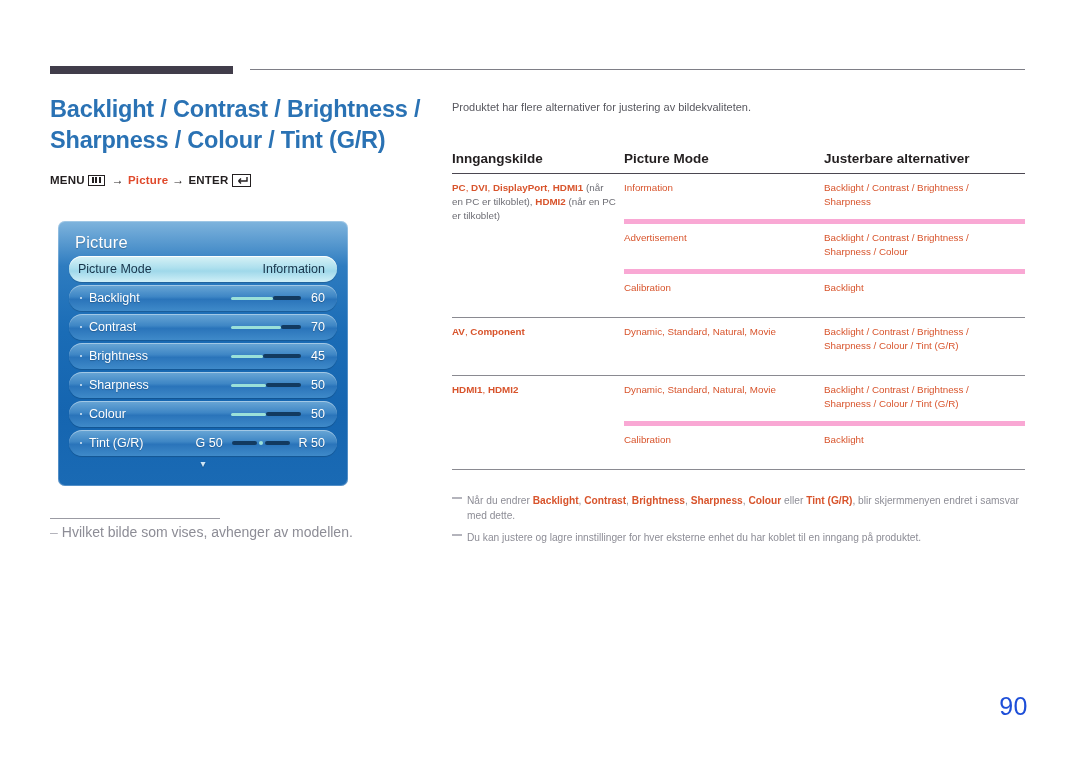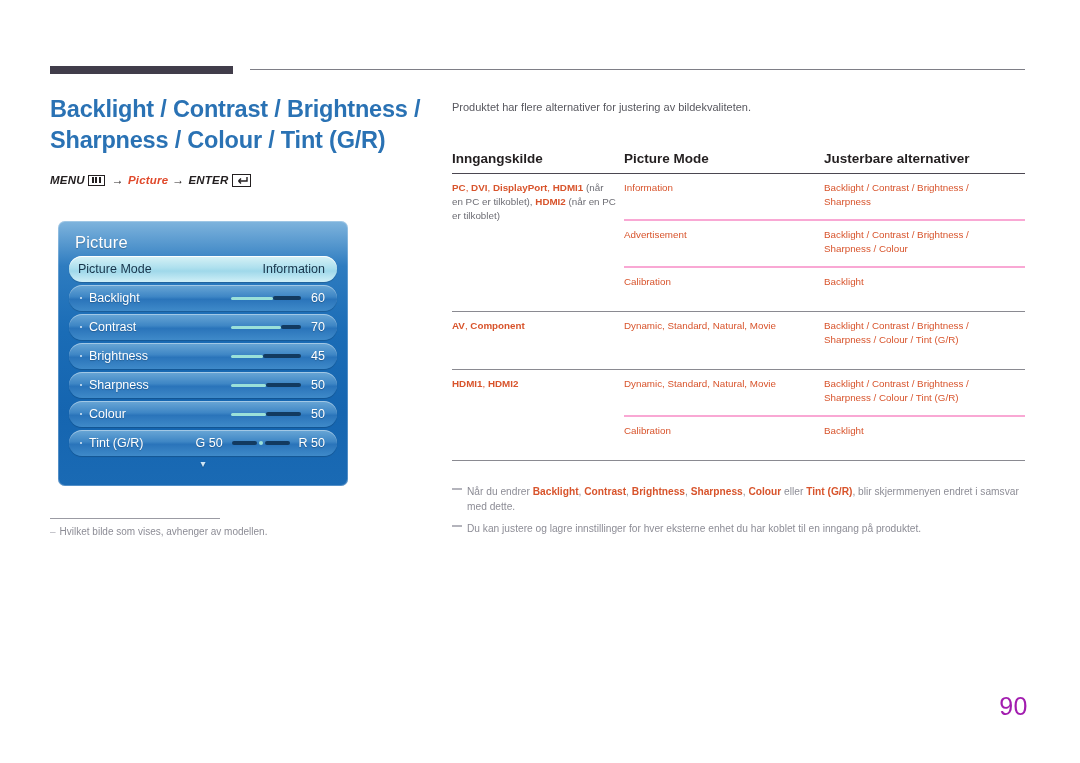--- a/index.html
+++ b/index.html
@@ -43,21 +43,20 @@
 
   .menu-path {
     margin-top: 17px;
     font-size: 11.5px;
     font-weight: bold;
     color: #231f20;
     letter-spacing: 0.2px;
     white-space: nowrap;
     display: flex;
     align-items: center;
-    font-style: italic;
   }
   .menu-path .kw { color: #e0492b; }
   .menu-path .arr { margin: 0 4px; font-weight: normal; font-size: 12px; }
 
   .icon-menu {
     display: inline-flex; align-items: center; justify-content: center;
     width: 17px; height: 11px; margin: 0 3px;
     border: 1.4px solid #231f20;
     gap: 1.5px;
   }
@@ -149,21 +148,21 @@
   }
 
   
   .left-note-rule {
     position: absolute; left: 50px; top: 518px;
     width: 170px; height: 1px; background: #9b9ba3;
   }
   .left-note {
     position: absolute; left: 50px; top: 525px;
     width: 370px;
-    font-size: 10px;
+    font-size: 14px;
     color: #8d8d96;
     line-height: 14px;
     white-space: nowrap;
   }
   .left-note .dash { color: #b4b4bc; margin-right: 4px; }
 
   
   .right-col { position: absolute; left: 452px; top: 100px; width: 573px; }
 
   .intro {
@@ -191,21 +190,21 @@
     color: #d8542c;
   }
   .c1 { width: 172px; }
   .c2 { width: 200px; }
   .c3 { width: 201px; }
 
   td .b { font-weight: bold; color: #d8542c; }
   td .gray { color: #6d6d74; font-weight: normal; }
   td .sep { color: #d8542c; font-weight: normal; }
 
-  tr.subrow td { border-top: 2px solid #f9a8d4; }
+  tr.subrow td { border-top: 5px solid #f9a8d4; }
   tr.mainrow td { border-top: 1.1px solid #8a8a91; }
   tr.tallpad td { padding-bottom: 22px; }
 
   .table-bottom-rule {
     width: 573px; height: 1.1px; background: #8a8a91; margin-top: 0px;
   }
 
   .notes { margin-top: 23px; width: 573px; }
   .note {
     position: relative;
@@ -218,21 +217,21 @@
   .note .dash {
     position: absolute; left: 0; top: 4px;
     width: 10px; height: 1.6px; background: #b4b4bc;
   }
   .note .term { color: #d8542c; font-weight: bold; }
 
   
   .page-num {
     position: absolute; right: 52px; bottom: 42px;
     font-size: 25px;
-    color: #a21caf;
+    color: #1d4ed8;
     letter-spacing: 0.5px;
   }
 </style>
 </head>
 <body>
 
 <div id="page">
 
   <div class="rule-dark"></div>
   <div class="rule-thin"></div>

